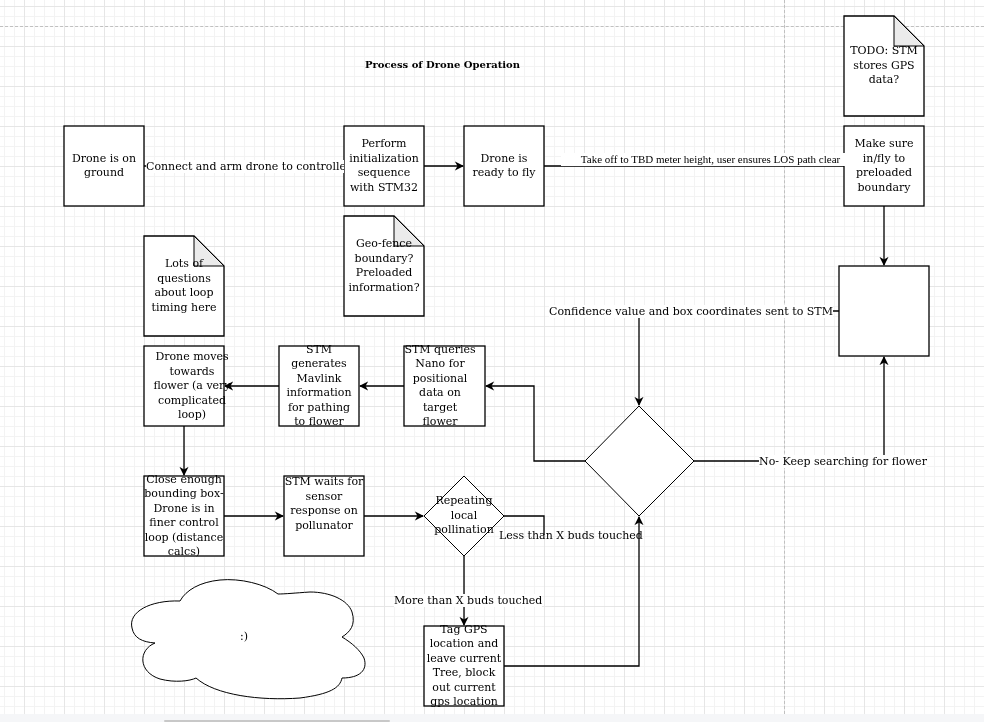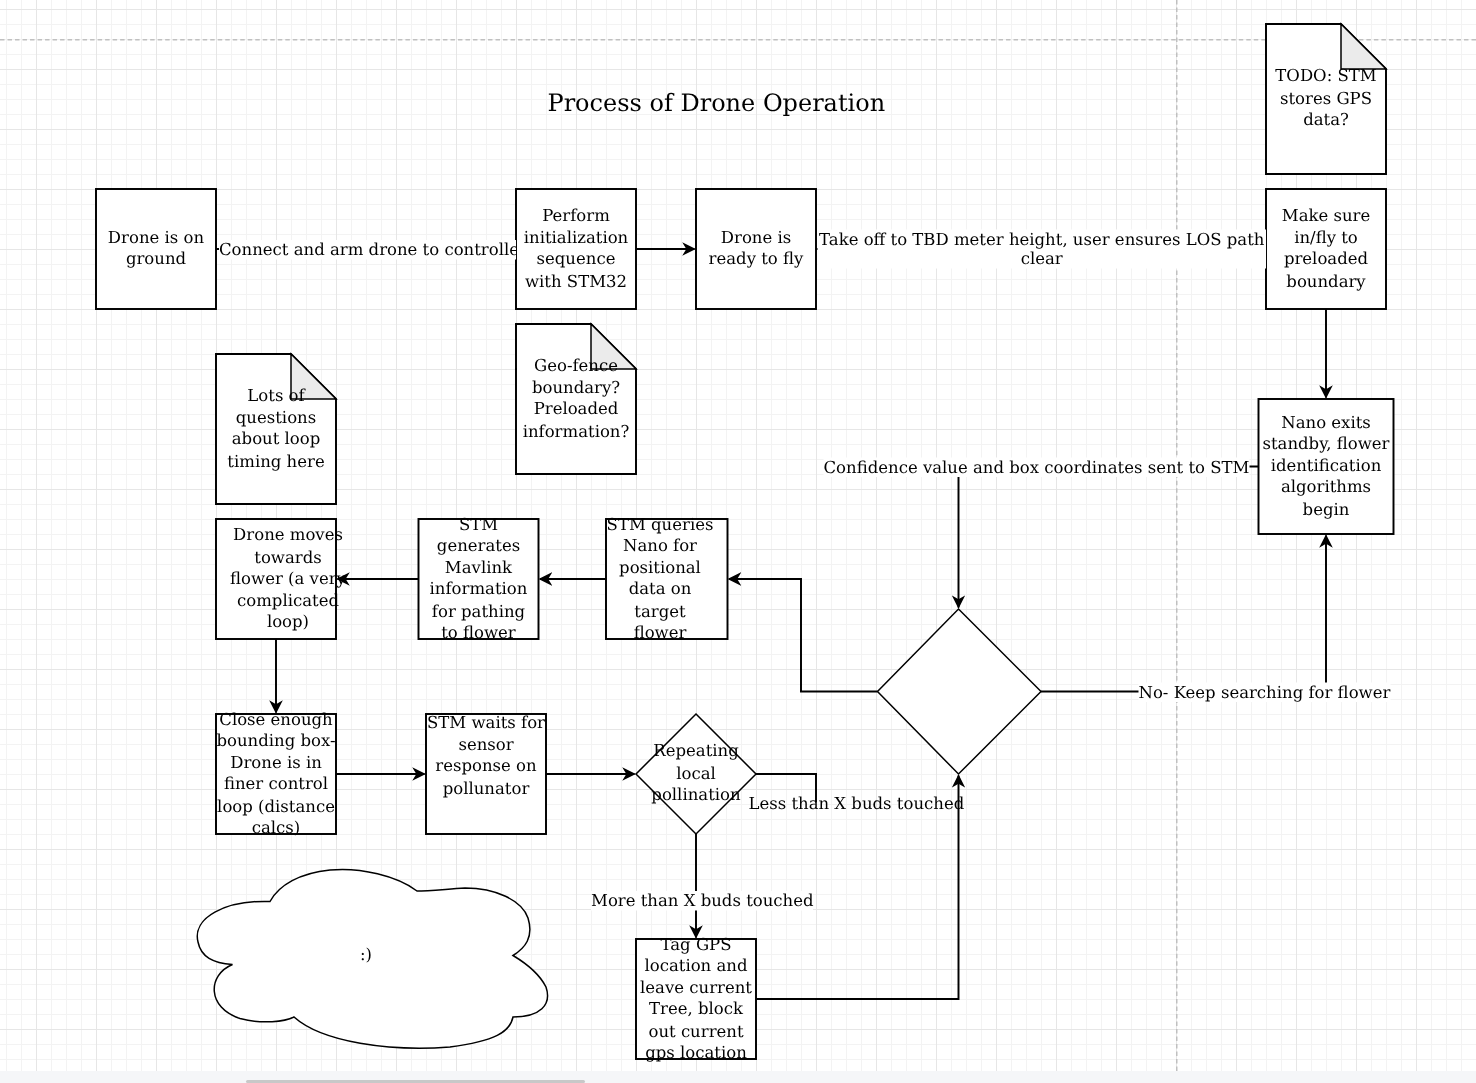--- a/index.html
+++ b/index.html
@@ -25,21 +25,21 @@
   .lbl {
     position: absolute; display: flex; align-items: center; justify-content: center;
     text-align: center; color: #000; font-size: 11px; line-height: 14.5px;
     white-space: normal; overflow: visible;
   }
   .edge-lbl {
     position: absolute; font-size: 11px; line-height: 13px; color: #000;
     background: #ffffff; text-align: center; white-space: nowrap;
   }
   .title {
-    position: absolute; font-size: 16px; color: #000; white-space: nowrap;
+    position: absolute; font-size: 10px; color: #000; white-space: nowrap; font-weight: bold;
   }
   #hscroll {
     position: absolute; left: 0; top: 714px; width: 984px; height: 8px; background: #f5f6f8;
   }
   #hscroll-thumb {
     position: absolute; left: 164px; top: 6px; width: 226px; height: 2px; background: #c8c8c8; border-radius: 1px;
   }
 </style>
 </head>
 <body>
@@ -103,36 +103,35 @@
 
     <path fill="#fff" stroke="#000" stroke-width="1" d="M180,601 C150,600 128,612 132,628 C134,638 142,642 155,643 C138,650 138,672 160,679 C175,683 190,681 196,678 C215,695 260,701 300,698 C330,694 340,688 342,678 C360,678 368,670 364,658 C360,650 352,643 342,637 C350,632 356,625 352,612 C348,600 330,592 310,592 C295,593 285,594 278,594 C265,584 240,578 220,580 C200,582 186,590 180,601 Z"></path>
   </svg>
 
   <div class="title" style="left:365px; top:59px;">Process of Drone Operation</div>
 
   <div class="lbl" style="left:64px; top:126px; width:80px; height:80px;">Drone is on ground</div>
   <div class="lbl" style="left:344px; top:126px; width:80px; height:80px;">Perform initialization sequence with STM32</div>
   <div class="lbl" style="left:464px; top:126px; width:80px; height:80px;">Drone is ready to fly</div>
   <div class="lbl" style="left:846px; top:126px; width:76px; height:80px;">Make sure in/fly to preloaded boundary</div>
-  <div class="lbl" style="left:840px; top:266px; width:88px; height:90px;">Nano exits standby, flower identification algorithms begin</div>
   <div class="lbl" style="left:404px; top:346px; width:72px; height:80px;">STM queries Nano for positional data on target flower</div>
   <div class="lbl" style="left:281px; top:346px; width:76px; height:80px;">STM generates Mavlink information for pathing to flower</div>
   <div class="lbl" style="left:152px; top:346px; width:80px; height:81px;">Drone moves towards flower (a very complicated loop)</div>
   <div class="lbl" style="left:144px; top:476px; width:80px; height:80px;">Close enough bounding box- Drone is in finer control loop (distance calcs)</div>
   <div class="lbl" style="left:284px; top:476px; width:80px; height:56px;">STM waits for sensor response on pollunator</div>
   <div class="lbl" style="left:426px; top:626px; width:76px; height:80px;">Tag GPS location and leave current Tree, block out current gps location</div>
   <div class="lbl" style="left:424px; top:476px; width:80px; height:80px;">Repeating local pollination</div>
   <div class="lbl" style="left:204px; top:622px; width:80px; height:30px;">:)</div>
 
   <div class="lbl" style="left:844px; top:16px; width:80px; height:100px;">TODO: STM stores GPS data?</div>
   <div class="lbl" style="left:144px; top:236px; width:80px; height:100px;">Lots of questions about loop timing here</div>
   <div class="lbl" style="left:344px; top:216px; width:80px; height:100px;">Geo-fence boundary? Preloaded information?</div>
 
   <div class="edge-lbl" style="left:146px; top:160px; width:198px; overflow:hidden;">Connect and arm drone to controller</div>
-  <div class="edge-lbl" style="left:545px; top:153px; width:299px; white-space:normal;">Take off to TBD meter height, user ensures LOS path clear</div>
+  <div class="edge-lbl" style="left:561px; top:153px; width:299px; white-space:normal;font-family:Liberation Serif, serif;">Take off to TBD meter height, user ensures LOS path clear</div>
   <div class="edge-lbl" style="left:549px; top:305px;">Confidence value and box coordinates sent to STM</div>
   <div class="edge-lbl" style="left:759px; top:455px;">No- Keep searching for flower</div>
   <div class="edge-lbl" style="left:499px; top:529px; background:transparent;">Less than X buds touched</div>
   <div class="edge-lbl" style="left:394px; top:594px;">More than X buds touched</div>
 </div>
 
 <div id="hscroll">
   <div id="hscroll-thumb"></div>
 </div>
 

